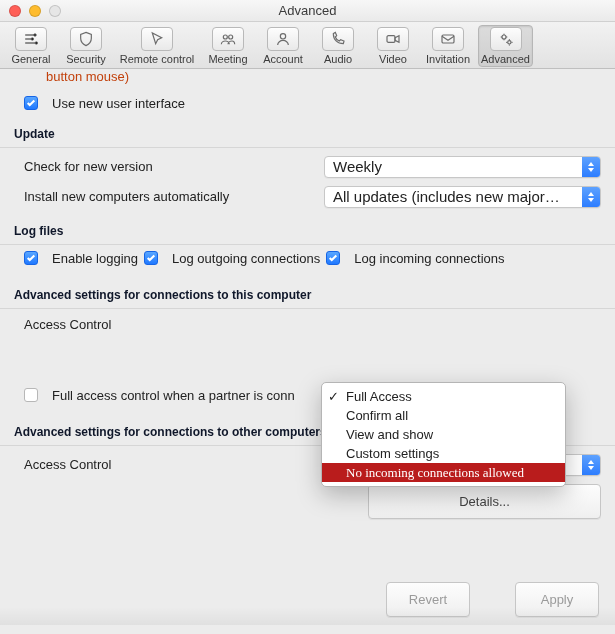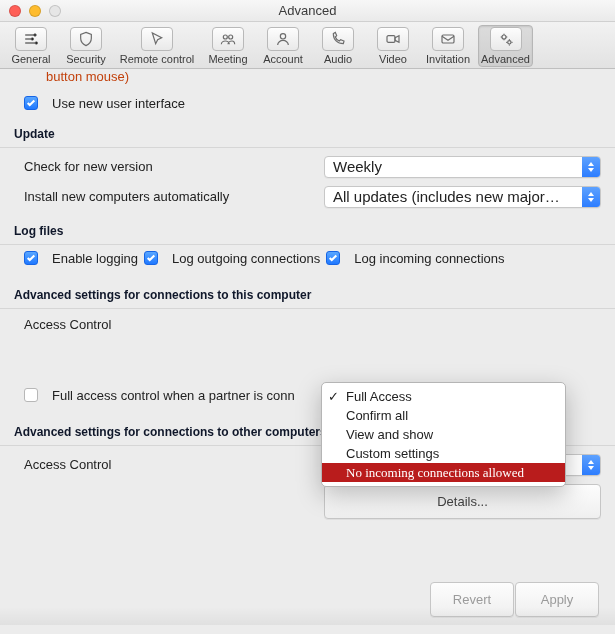--- a/index.html
+++ b/index.html
@@ -86,20 +86,21 @@
   }
   .combo .arrows .a { width:0;height:0;border-left:3px solid transparent;border-right:3px solid transparent; }
   .combo .arrows .up { border-bottom:4px solid #fff; margin-bottom:1px; }
   .combo .arrows .dn { border-top:4px solid #fff; margin-top:1px; }
   .stack { display:flex; flex-direction:row; gap:6px; padding: 6px 0 6px 10px; }
   .btn {
     height:35px; padding:0 0; background:linear-gradient(#fdfdfd,#efefef);
     border:1px solid #c6c6c6; border-radius:4px; font-size:13px; color:#444;
     display:inline-flex;align-items:center;justify-content:center;
     box-shadow: 0 1px 0 rgba(0,0,0,.05);
+    margin-left: 44px;
   }
   .btn.dim { color:#9b9b9b; }
   .btn.full { width:100%; }
 
   
   .menu {
     position:absolute; background:#fff; border:1px solid #b5b5b5;
     border-radius:5px; box-shadow: 0 8px 24px rgba(0,0,0,.25);
     padding:4px 0; z-index: 50;
   }

